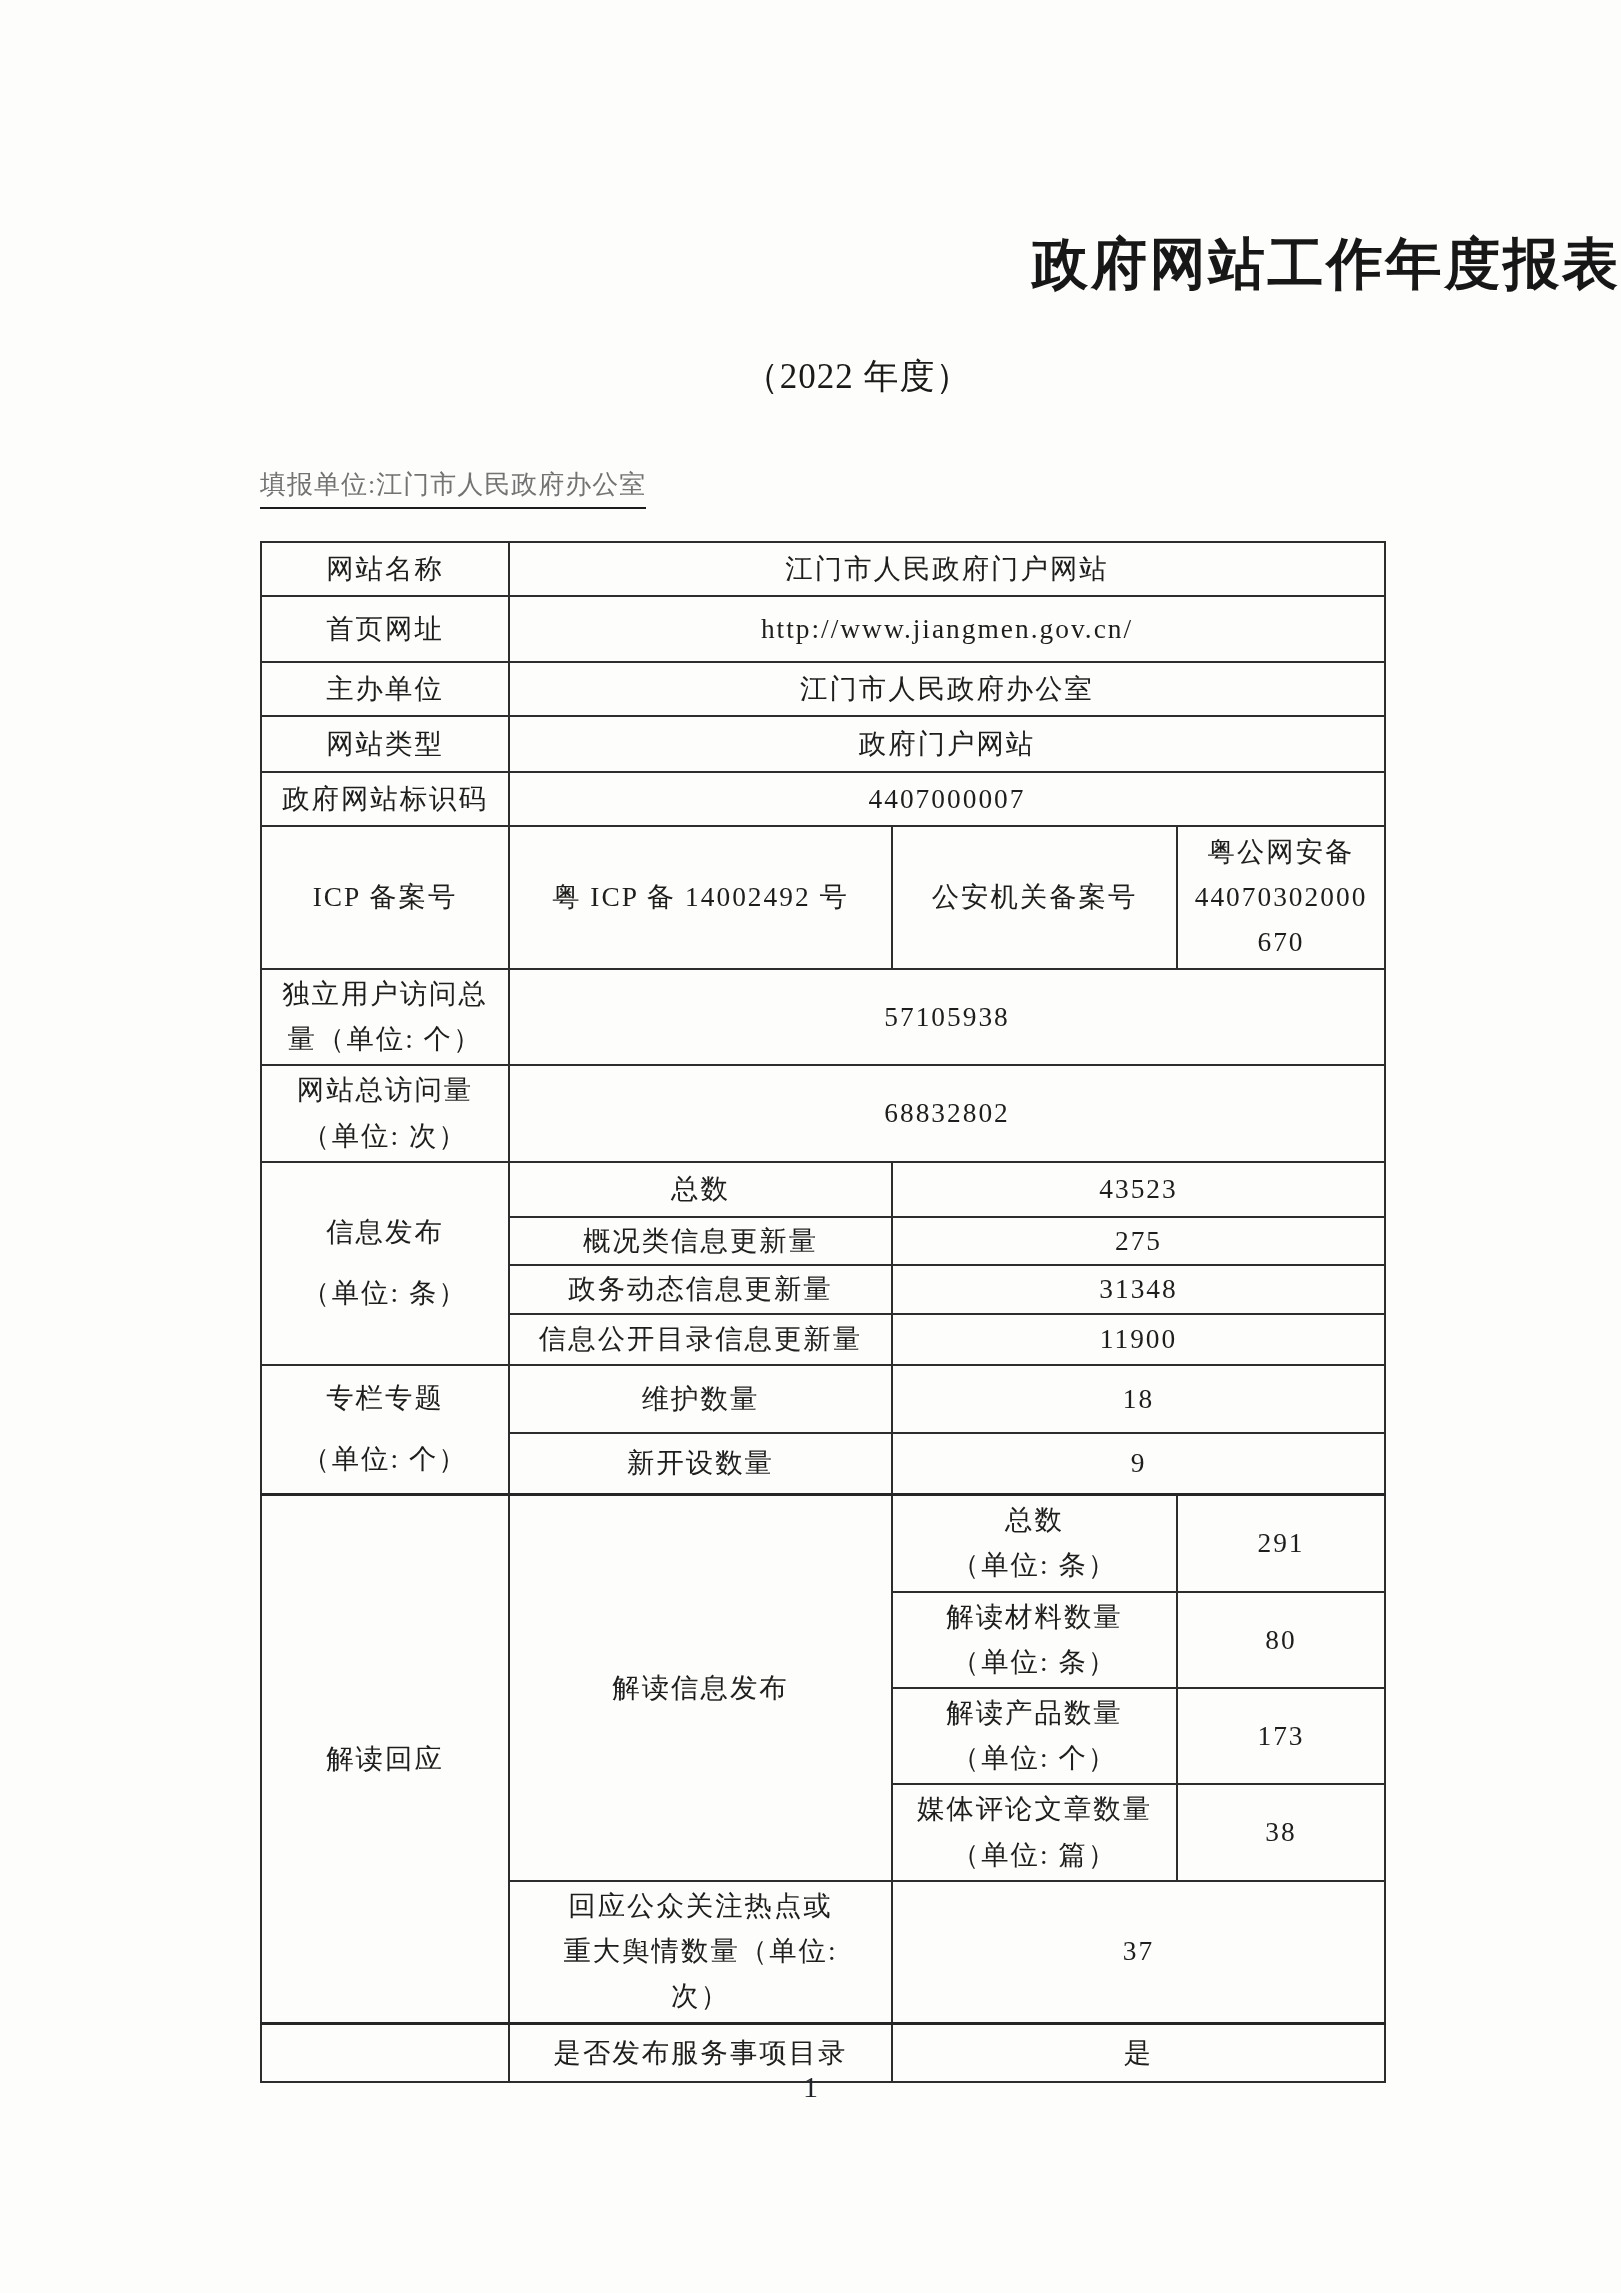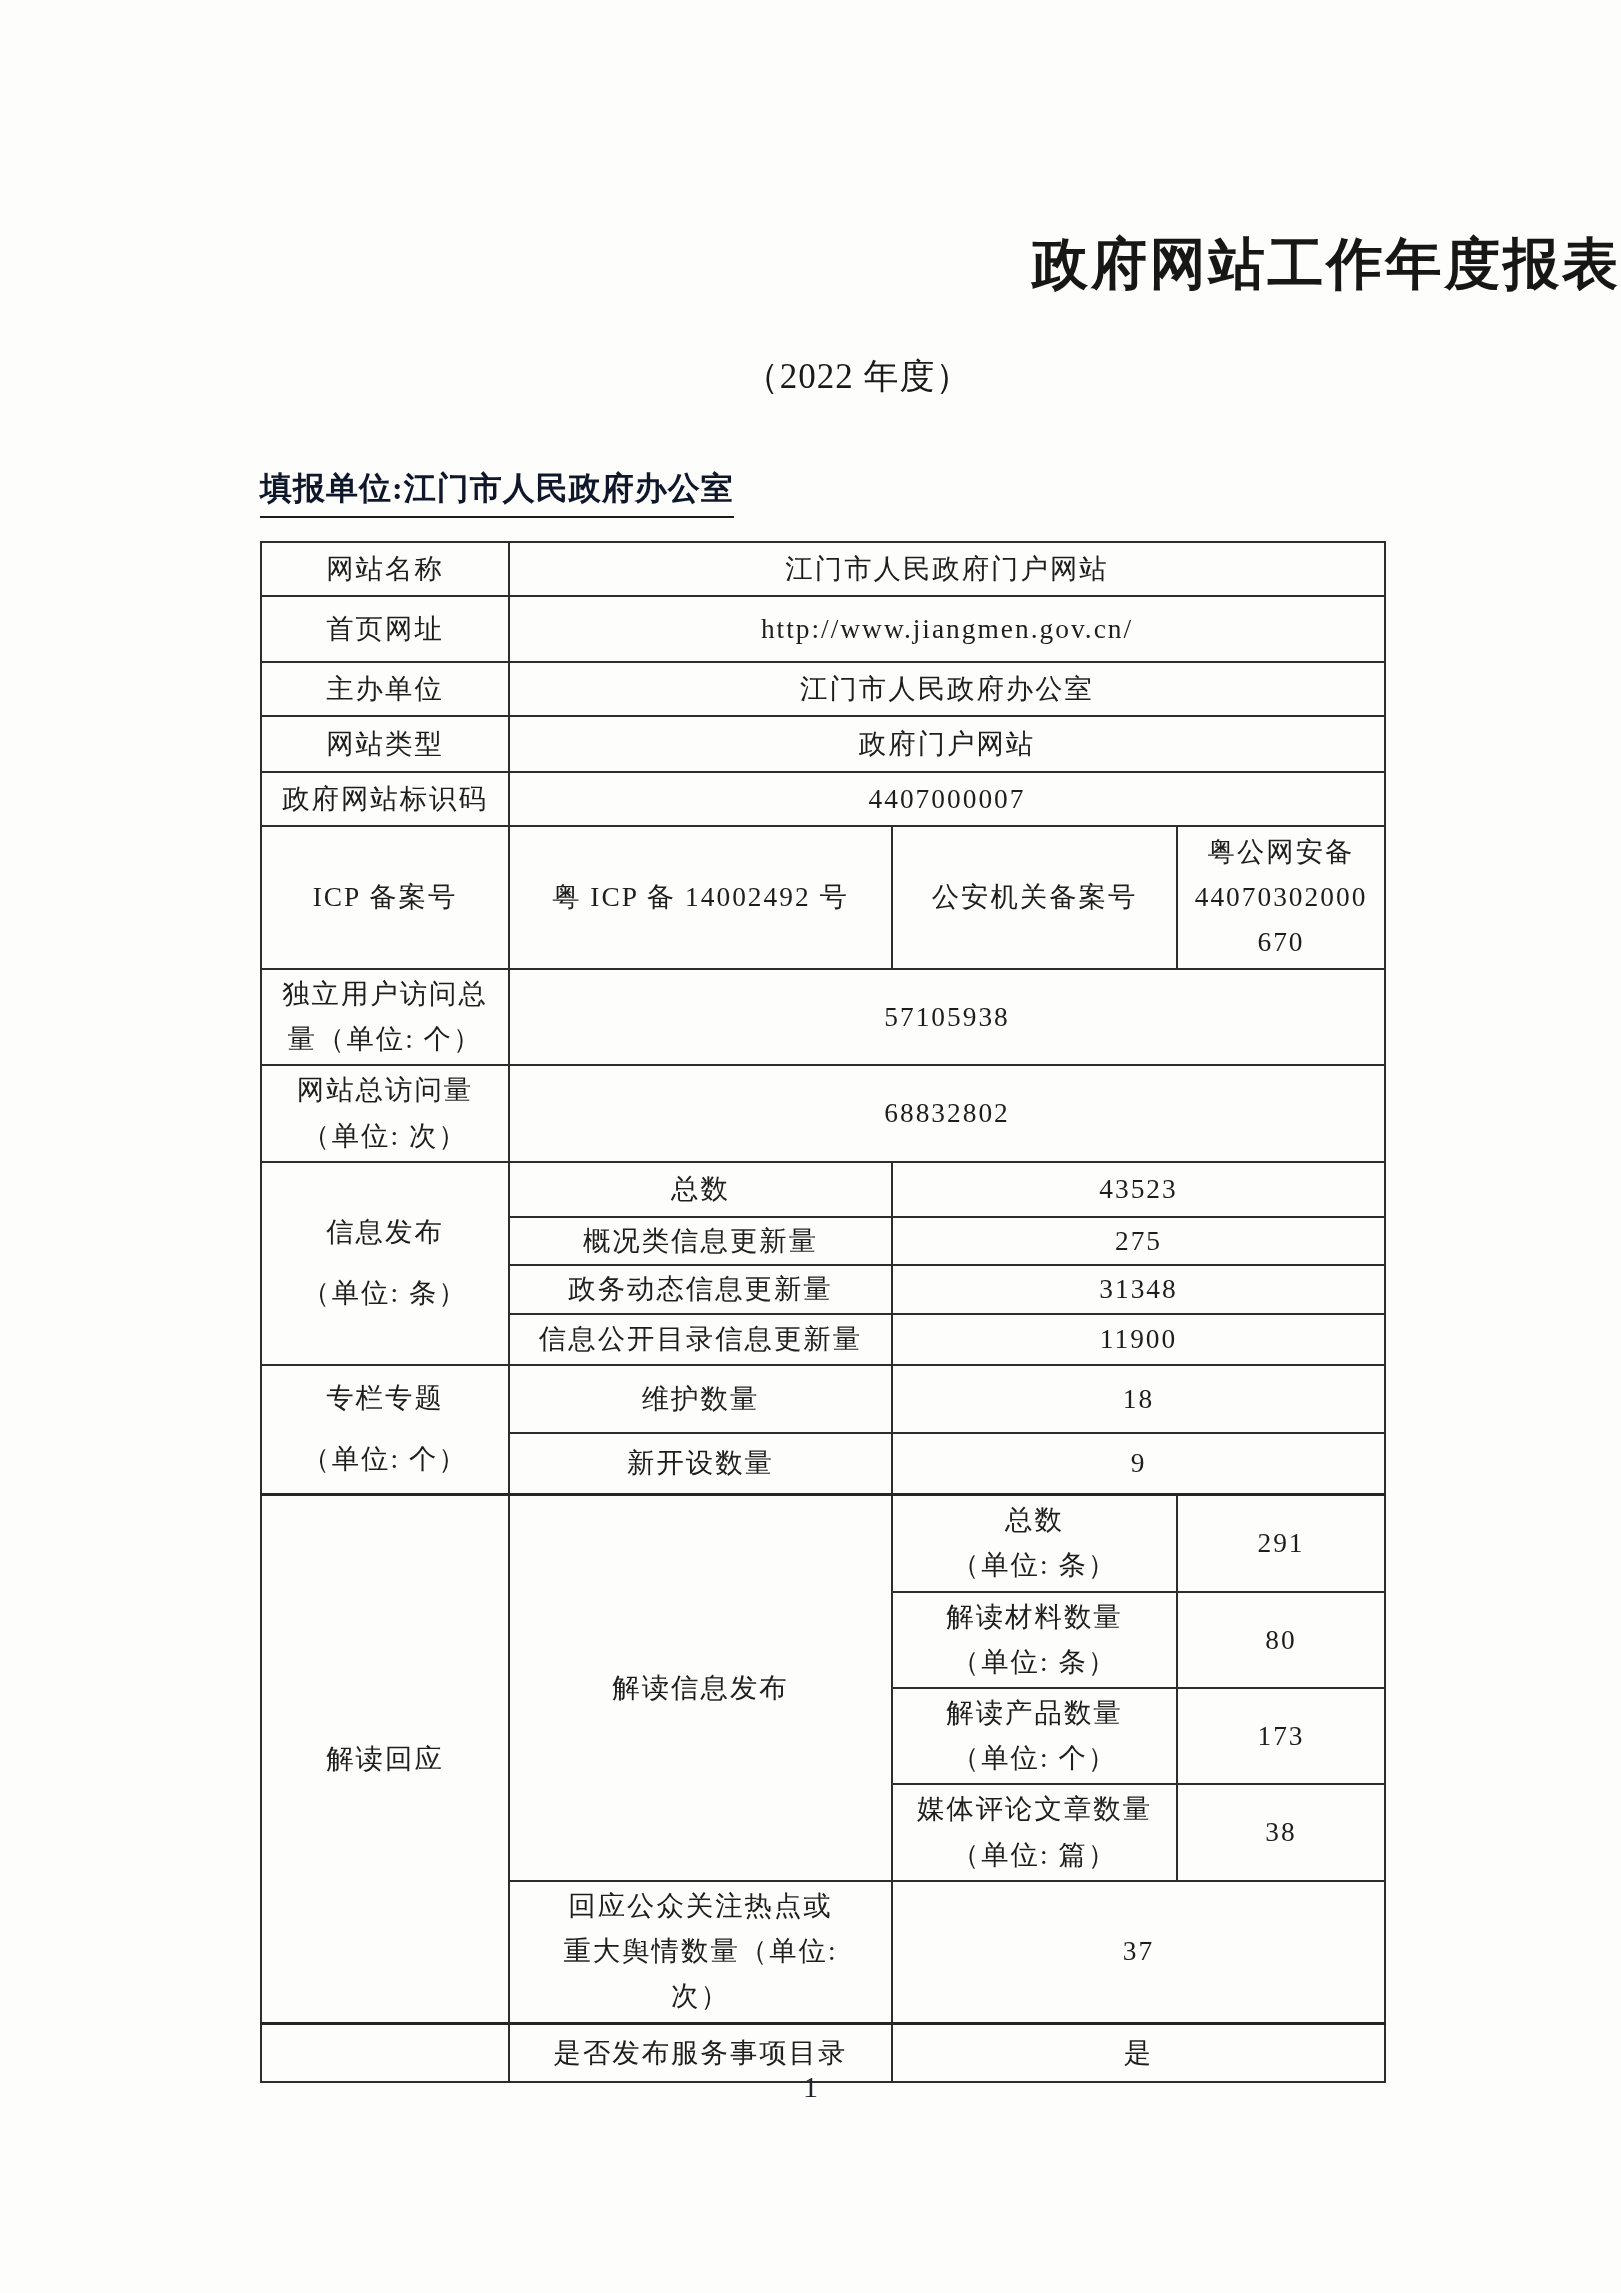--- a/index.html
+++ b/index.html
@@ -19,22 +19,22 @@
   }
   .page-subtitle {
     position: absolute; top: 353px; left: 0; width: 100%;
     text-align: center;
     font-size: 35px; letter-spacing: 1px;
     color: #1a1a1a;
     padding-left: 47px;
   }
   .reporting-unit {
     position: absolute; top: 467px; left: 260px;
-    font-size: 32px; font-weight: bold;
-    color: #0f172a;
+    font-size: 26px; font-weight: normal;
+    color: #737373;
     border-bottom: 2.9px solid #1c1c1c;
     padding-bottom: 4.9px;
     letter-spacing: 1px;
   }
   table.report {
     position: absolute; top: 541px; left: 260px;
     width: 1124px;
     border-collapse: collapse;
     table-layout: fixed;
     border: 2.9px solid #2a2a2a;

